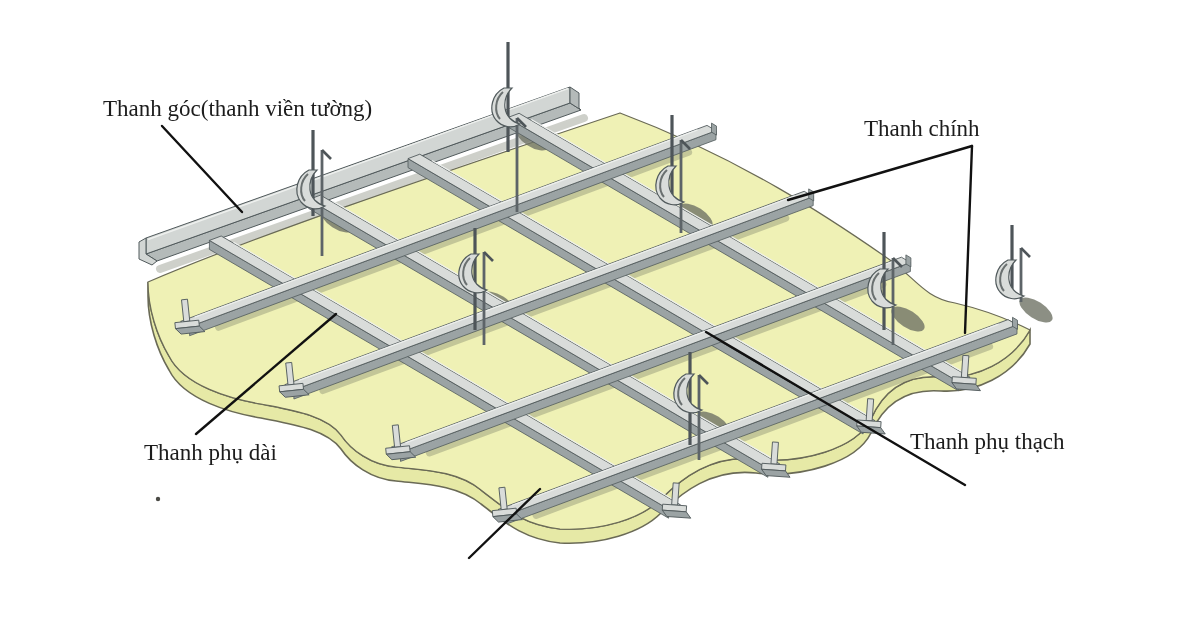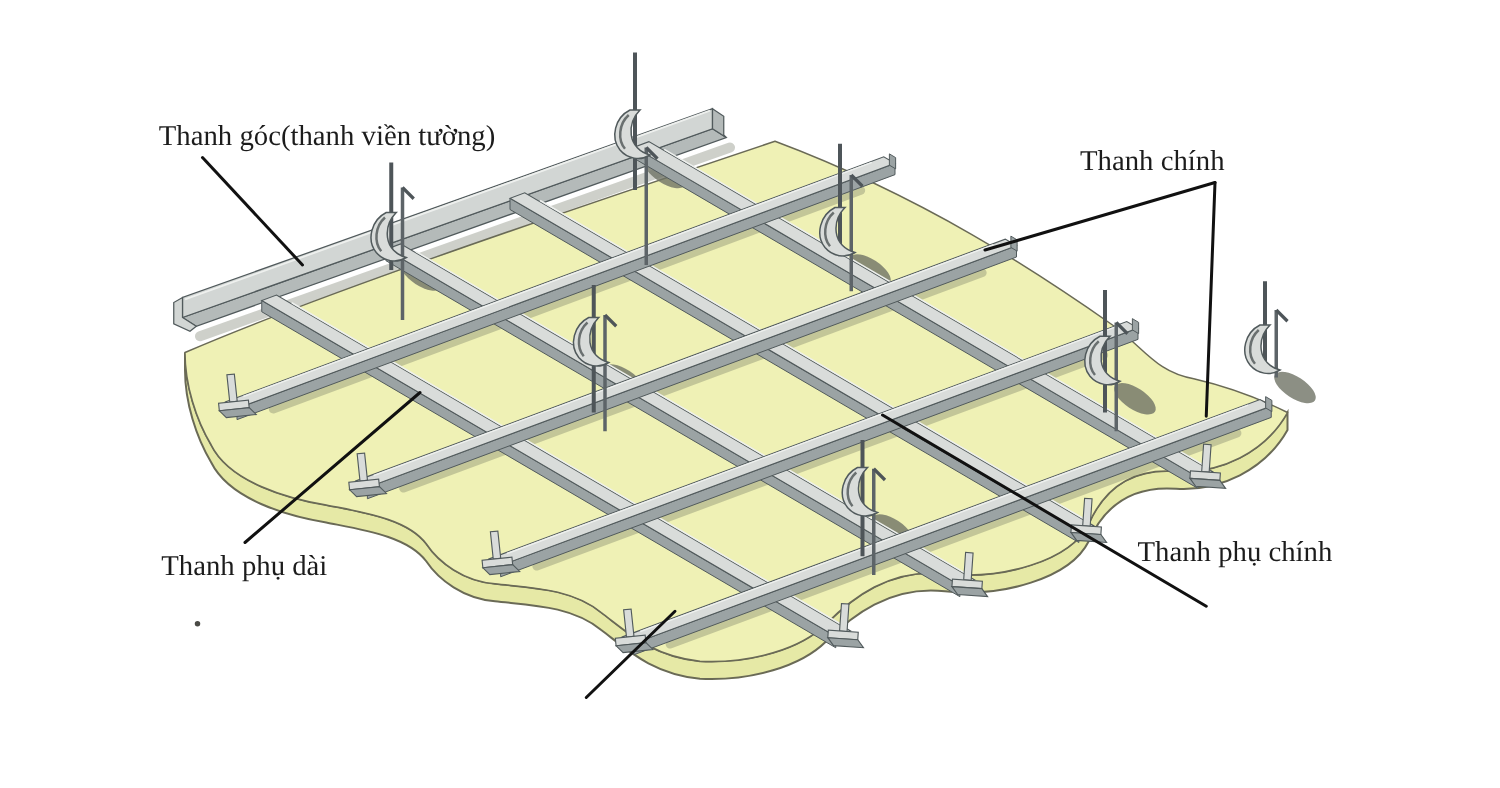--- a/index.html
+++ b/index.html
@@ -200,21 +200,21 @@
       <g>
         <line x1="162" y1="126" x2="242" y2="212" stroke="#111111" stroke-width="2.4" stroke-linecap="round"></line>
         <line x1="972" y1="146" x2="788" y2="200" stroke="#111111" stroke-width="2.4" stroke-linecap="round"></line>
         <line x1="972" y1="146" x2="965" y2="333" stroke="#111111" stroke-width="2.4" stroke-linecap="round"></line>
         <line x1="196" y1="434" x2="336" y2="314" stroke="#111111" stroke-width="2.4" stroke-linecap="round"></line>
         <line x1="706" y1="332" x2="965" y2="485" stroke="#111111" stroke-width="2.4" stroke-linecap="round"></line>
         <line x1="469" y1="558" x2="540" y2="489" stroke="#111111" stroke-width="2.4" stroke-linecap="round"></line>
       </g>
     </svg>
 
-  <div class="diagram-label" style="left: 103px; top: 96px; margin-left: 24px;">Thanh góc(thanh viền tường)</div>
+  <div class="diagram-label" style="left: 103px; top: 96px;">Thanh góc(thanh viền tường)</div>
 
   <div class="diagram-label" style="left: 864px; top: 116px;">Thanh chính</div>
 
-  <div class="diagram-label" style="left: 129px; top: 440px;">Thanh phụ dài</div>
-
-  <div class="diagram-label" style="left: 910px; top: 429px;">Thanh phụ chính</div>
+  <div class="diagram-label" style="left: 144px; top: 440px;">Thanh phụ dài</div>
+
+  <div class="diagram-label" style="left: 910px; top: 429px;">Thanh phụ thạch</div>
 
 </div>
 
 </body></html>

